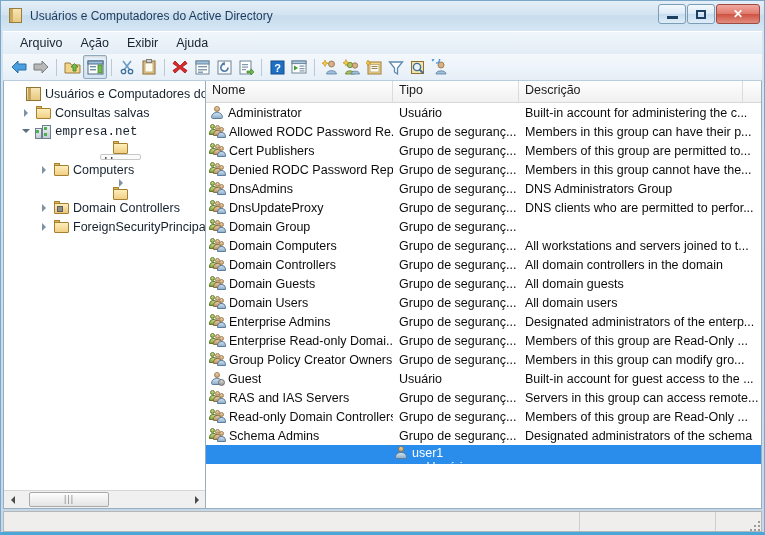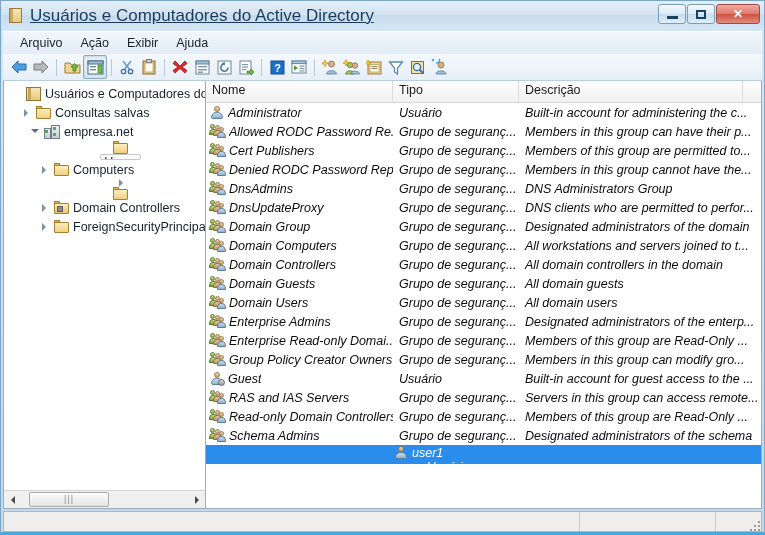--- a/index.html
+++ b/index.html
@@ -40,23 +40,22 @@
     background: linear-gradient(to bottom,#f6e5b4,#e8c983);
     border: 1px solid #9a7c3a;
     box-sizing: border-box;
   }
   .title-icon .bar {
     position: absolute; left: 2px; top: 1px;
     width: 3px; height: 13px;
     background: #c9a95e;
   }
   .title-text {
-    font-size: 17px; color: #1b3a5c;
+    font-size: 12px; color: #1b3a5c;
     white-space: nowrap;
-    text-decoration: underline;
   }
   .winbtns {
     position: absolute; right: 4px; top: 3px;
     display: flex; gap: 1px;
   }
   .wb {
     width: 28px; height: 20px;
     border: 1px solid #7d9db4;
     border-radius: 3px;
     box-sizing: border-box;
@@ -252,21 +251,21 @@
     border-right: 1px solid #dcdcdc;
     box-sizing: border-box;
     white-space: nowrap; overflow: hidden;
     cursor: default;
   }
   .c-name { width: 187px; flex: 0 0 auto; }
   .c-type { width: 126px; flex: 0 0 auto; }
   .c-desc { flex: 1 1 auto; }
   .c-pad  { width: 18px; flex: 0 0 auto; border-right: none; }
 
-  .lv-body { flex: 1 1 auto; overflow: hidden; position: relative; font-style: italic; }
+  .lv-body { flex: 1 1 auto; overflow: hidden; position: relative; }
   .lrow {
     height: 19px;
     display: flex; align-items: center;
     font-size: 12.5px; color: #0c0c0c;
     white-space: nowrap;
     cursor: default;
   }
   .lrow.sel { background: #2a8dec; color: #ffffff; flex-direction: column; }
   .cell-name { width: 187px; flex: 0 0 auto; display: flex; align-items: center; overflow: hidden; padding-left: 4px; box-sizing: border-box; }
   .cell-name .nm { margin-left: 3px; overflow: hidden; text-overflow: clip; }
@@ -534,21 +533,21 @@
             </div>
           <div class="ticon">
             <div class="ico-folder">
                 <div class="tab"></div>
                 <div class="bd"></div>
               </div>
           </div>
           <div class="tlabel">Consultas salvas</div>
         </div>
 
-        <div class="tnode" style="padding-left:23px;">
+        <div class="tnode" style="padding-left:14px;font-family:Liberation Mono, monospace;">
           <div class="twisty open">
               <i></i>
             </div>
           <div class="ticon">
             <div class="ico-domain">
                 <div class="b1"></div>
                 <div class="b2"></div>
                 <div class="g1"></div>
                 <div class="g2"></div>
                 <div class="g3"></div>
@@ -695,21 +694,20 @@
             </div>
             <div class="cell-type">Grupo de seguranç...</div>
             <div class="cell-desc">DNS clients who are permitted to perfor...</div>
           </div>
           <div class="lrow">
             <div class="cell-name">
               <div class="ico-group"><span class="gA"><span class="g-head"></span><span class="g-body"></span></span><span class="gB"><span class="g-head"></span><span class="g-body"></span></span><span class="gC"><span class="g-head"></span><span class="g-body"></span></span></div>
               <span class="nm">Domain Group</span>
             </div>
             <div class="cell-type">Grupo de seguranç...</div>
-            <div class="cell-desc">Designated administrators of the domain</div>
           </div>
           <div class="lrow">
             <div class="cell-name">
               <div class="ico-group"><span class="gA"><span class="g-head"></span><span class="g-body"></span></span><span class="gB"><span class="g-head"></span><span class="g-body"></span></span><span class="gC"><span class="g-head"></span><span class="g-body"></span></span></div>
               <span class="nm">Domain Computers</span>
             </div>
             <div class="cell-type">Grupo de seguranç...</div>
             <div class="cell-desc">All workstations and servers joined to t...</div>
           </div>
           <div class="lrow">

